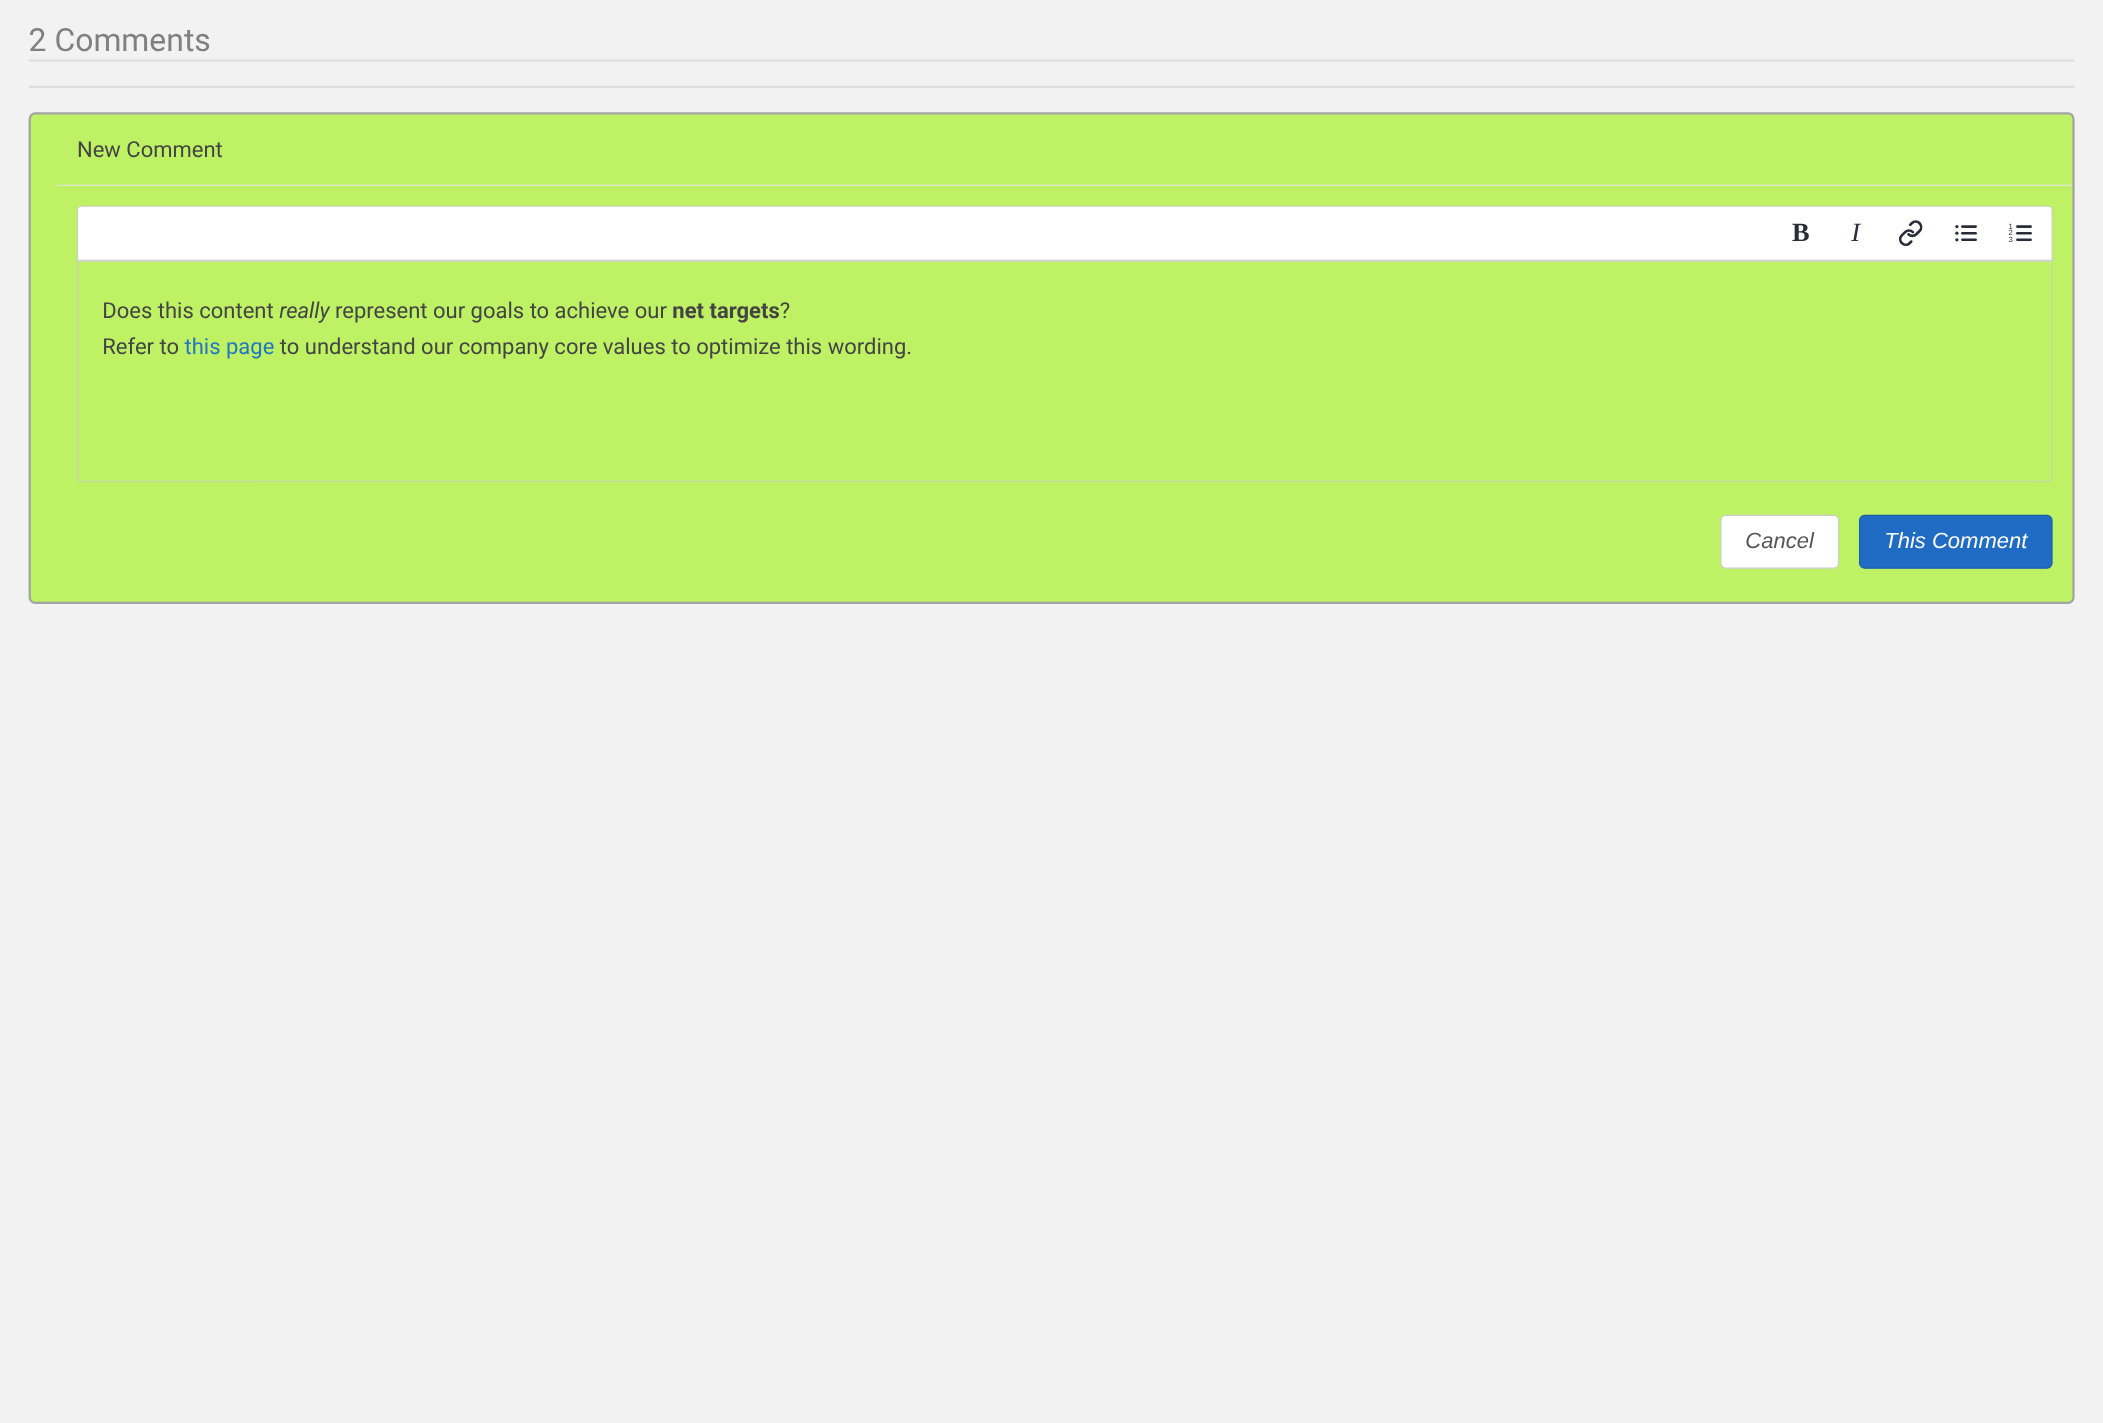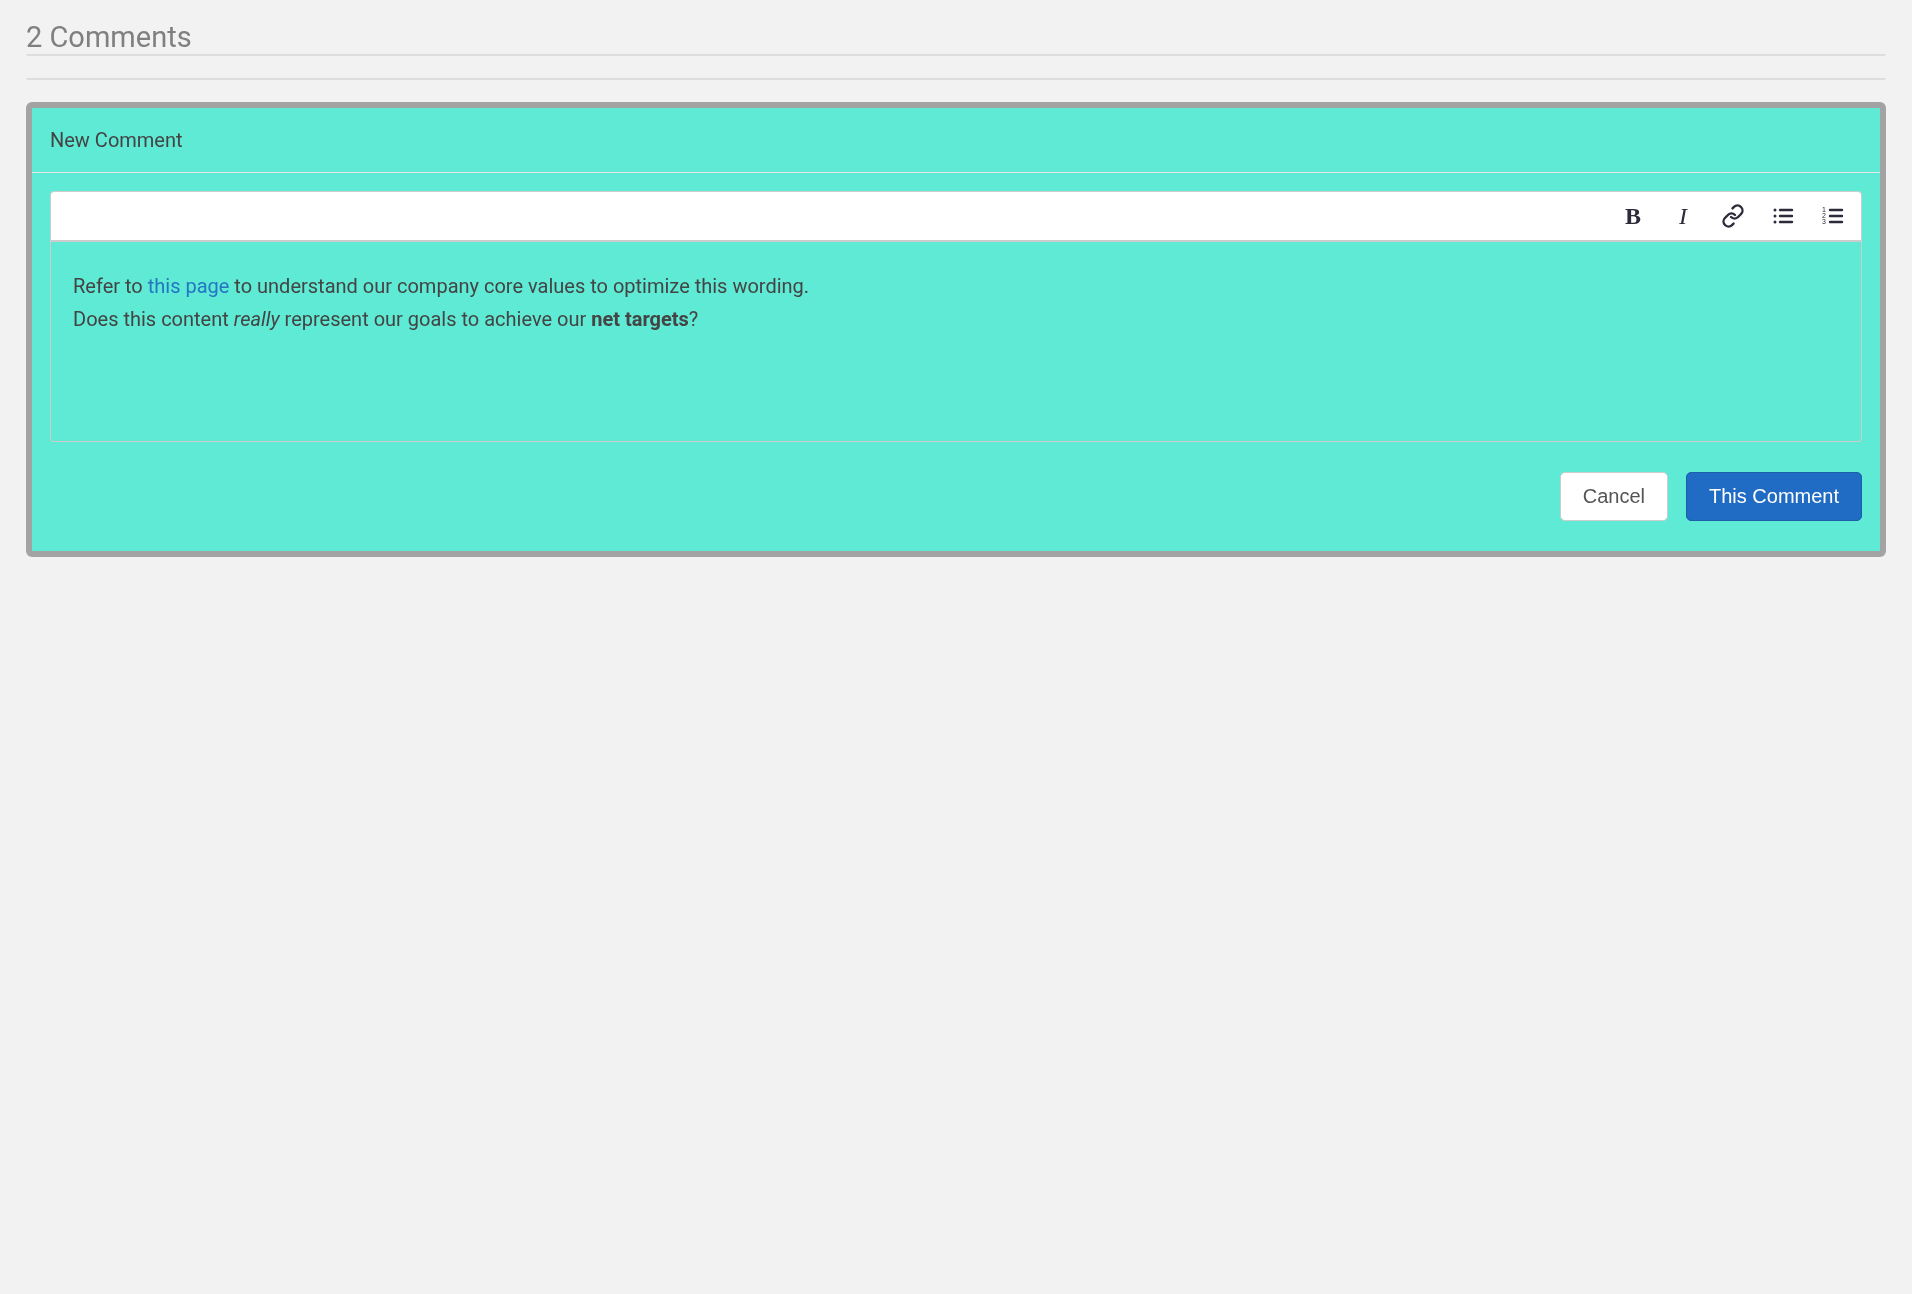--- a/index.html
+++ b/index.html
@@ -51,24 +51,25 @@
     font-weight: 600;
     font-size: 19px;
   }
   .comment-body {
     padding: 22px 18px 26px 18px;
     font-size: 21px;
     color: #444;
   }
 
   .new-comment-card {
-    background: #5eead4;
-    border: 6px solid #a3a3a3;
+    background: #bef264;
+    border: 2px solid #a3a3a3;
     border-radius: 6px;
     overflow: hidden;
+    padding-left: 24px;
   }
   .new-comment-header {
     padding: 20px 18px;
     border-bottom: 1px solid #e5e5e5;
     font-size: 20px;
     color: #444;
   }
   .editor-wrap {
     padding: 18px 18px 4px 18px;
   }
@@ -117,20 +118,21 @@
     justify-content: flex-end;
     gap: 18px;
     padding: 26px 18px 30px 18px;
   }
   .btn {
     font-size: 20px;
     padding: 12px 22px;
     border-radius: 5px;
     cursor: pointer;
     border: 1px solid transparent;
+    font-style: italic;
   }
   .btn-secondary {
     background: #fff;
     border: 1px solid #ccc;
     color: #555;
   }
   .btn-primary {
     background: #206bc4;
     color: #fff;
     border: 1px solid #1b5fa8;
@@ -177,22 +179,22 @@
             <text x="1" y="14" font-size="7" fill="currentColor" stroke="none" font-family="Arial">2</text>
             <text x="1" y="20" font-size="7" fill="currentColor" stroke="none" font-family="Arial">3</text>
             <line x1="9" y1="6" x2="21" y2="6"></line>
             <line x1="9" y1="12" x2="21" y2="12"></line>
             <line x1="9" y1="18" x2="21" y2="18"></line>
           </svg>
         </span>
       </div>
     </div>
     <div class="editor-content" contenteditable="true" style="">
+      <div><span>Does this content </span><em>really</em><span> represent our goals to achieve our </span><strong>net targets</strong><span>?</span></div>
       <div><span>Refer to </span><a href="#">this page</a><span> to understand our company core values to optimize this wording.</span></div>
-      <div><span>Does this content </span><em>really</em><span> represent our goals to achieve our </span><strong>net targets</strong><span>?</span></div>
     </div>
   </div>
 
   <div class="actions">
     <button class="btn btn-secondary">Cancel</button>
     <button class="btn btn-primary">This Comment</button>
   </div>
 </div>
 
 </body></html>

